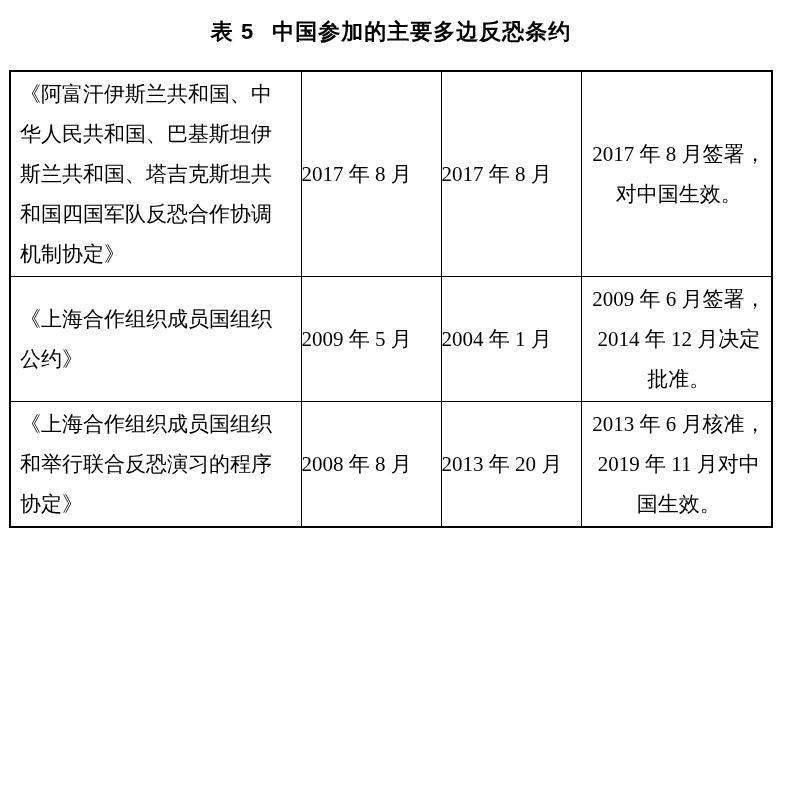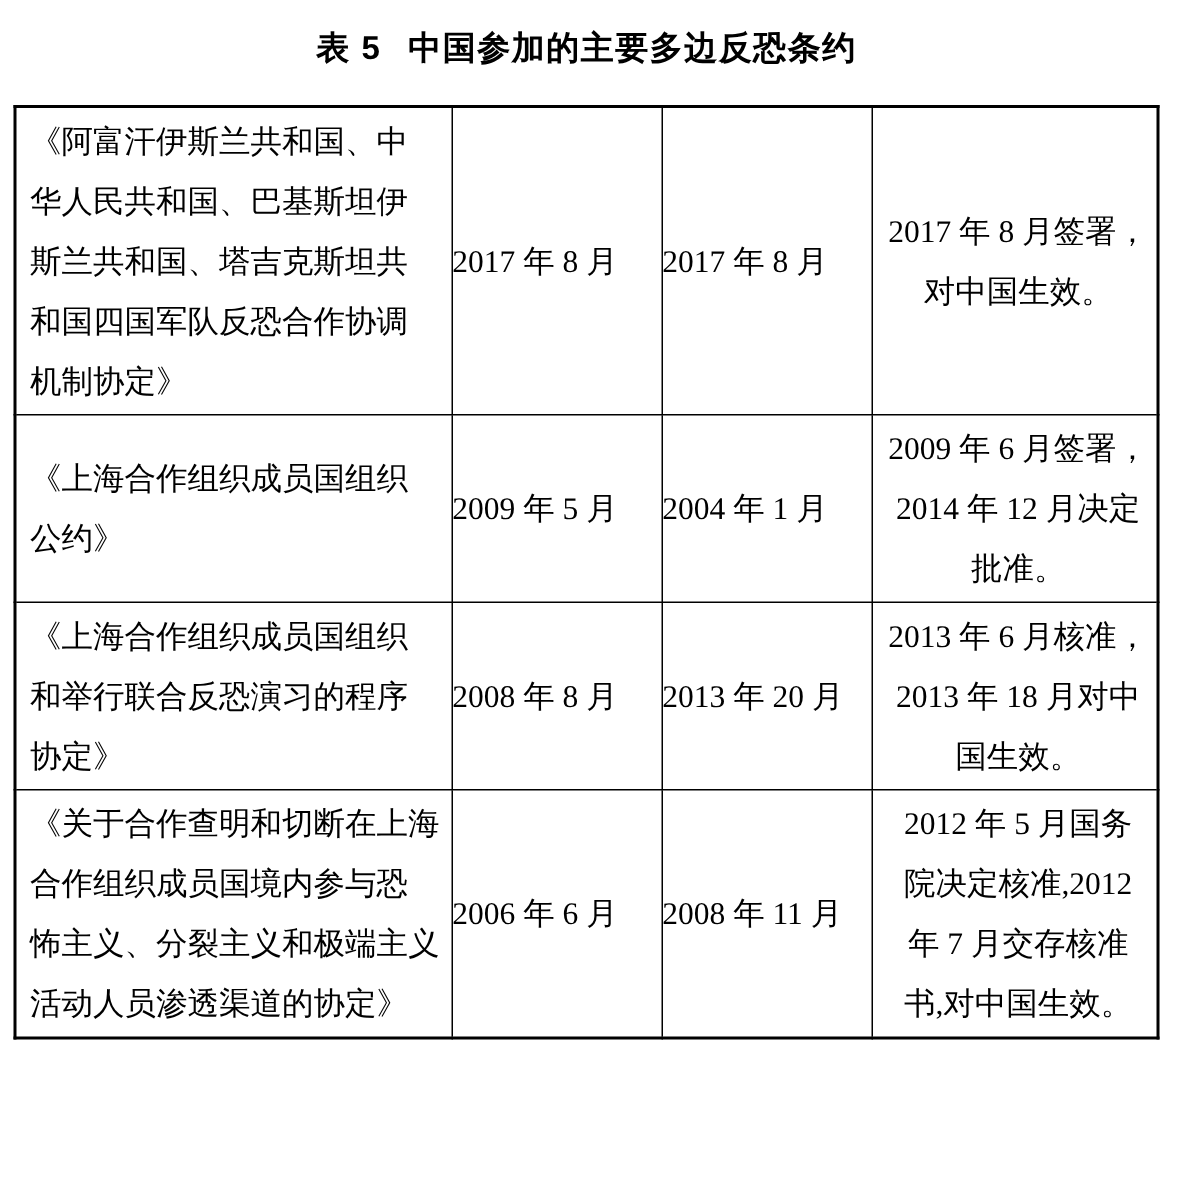--- a/index.html
+++ b/index.html
@@ -115,29 +115,17 @@
 2014 年 12 月决定
 批准。</td>
     </tr>
     <tr class="row-3">
       <td class="cell-name">《上海合作组织成员国组织
 和举行联合反恐演习的程序
 协定》</td>
       <td class="cell-date">2008 年 8 月</td>
       <td class="cell-date">2013 年 20 月</td>
       <td class="cell-status">2013 年 6 月核准，
-2013 年 18 月对中
+2019 年 11 月对中
 国生效。</td>
-    </tr>
-    <tr class="row-4">
-      <td class="cell-name">《关于合作查明和切断在上海
-合作组织成员国境内参与恐
-怖主义、分裂主义和极端主义
-活动人员渗透渠道的协定》</td>
-      <td class="cell-date">2006 年 6 月</td>
-      <td class="cell-date">2008 年 11 月</td>
-      <td class="cell-status">2012 年 5 月国务
-院决定核准,2012
-年 7 月交存核准
-书,对中国生效。</td>
     </tr>
   </tbody>
 </table>
 
 </body></html>

